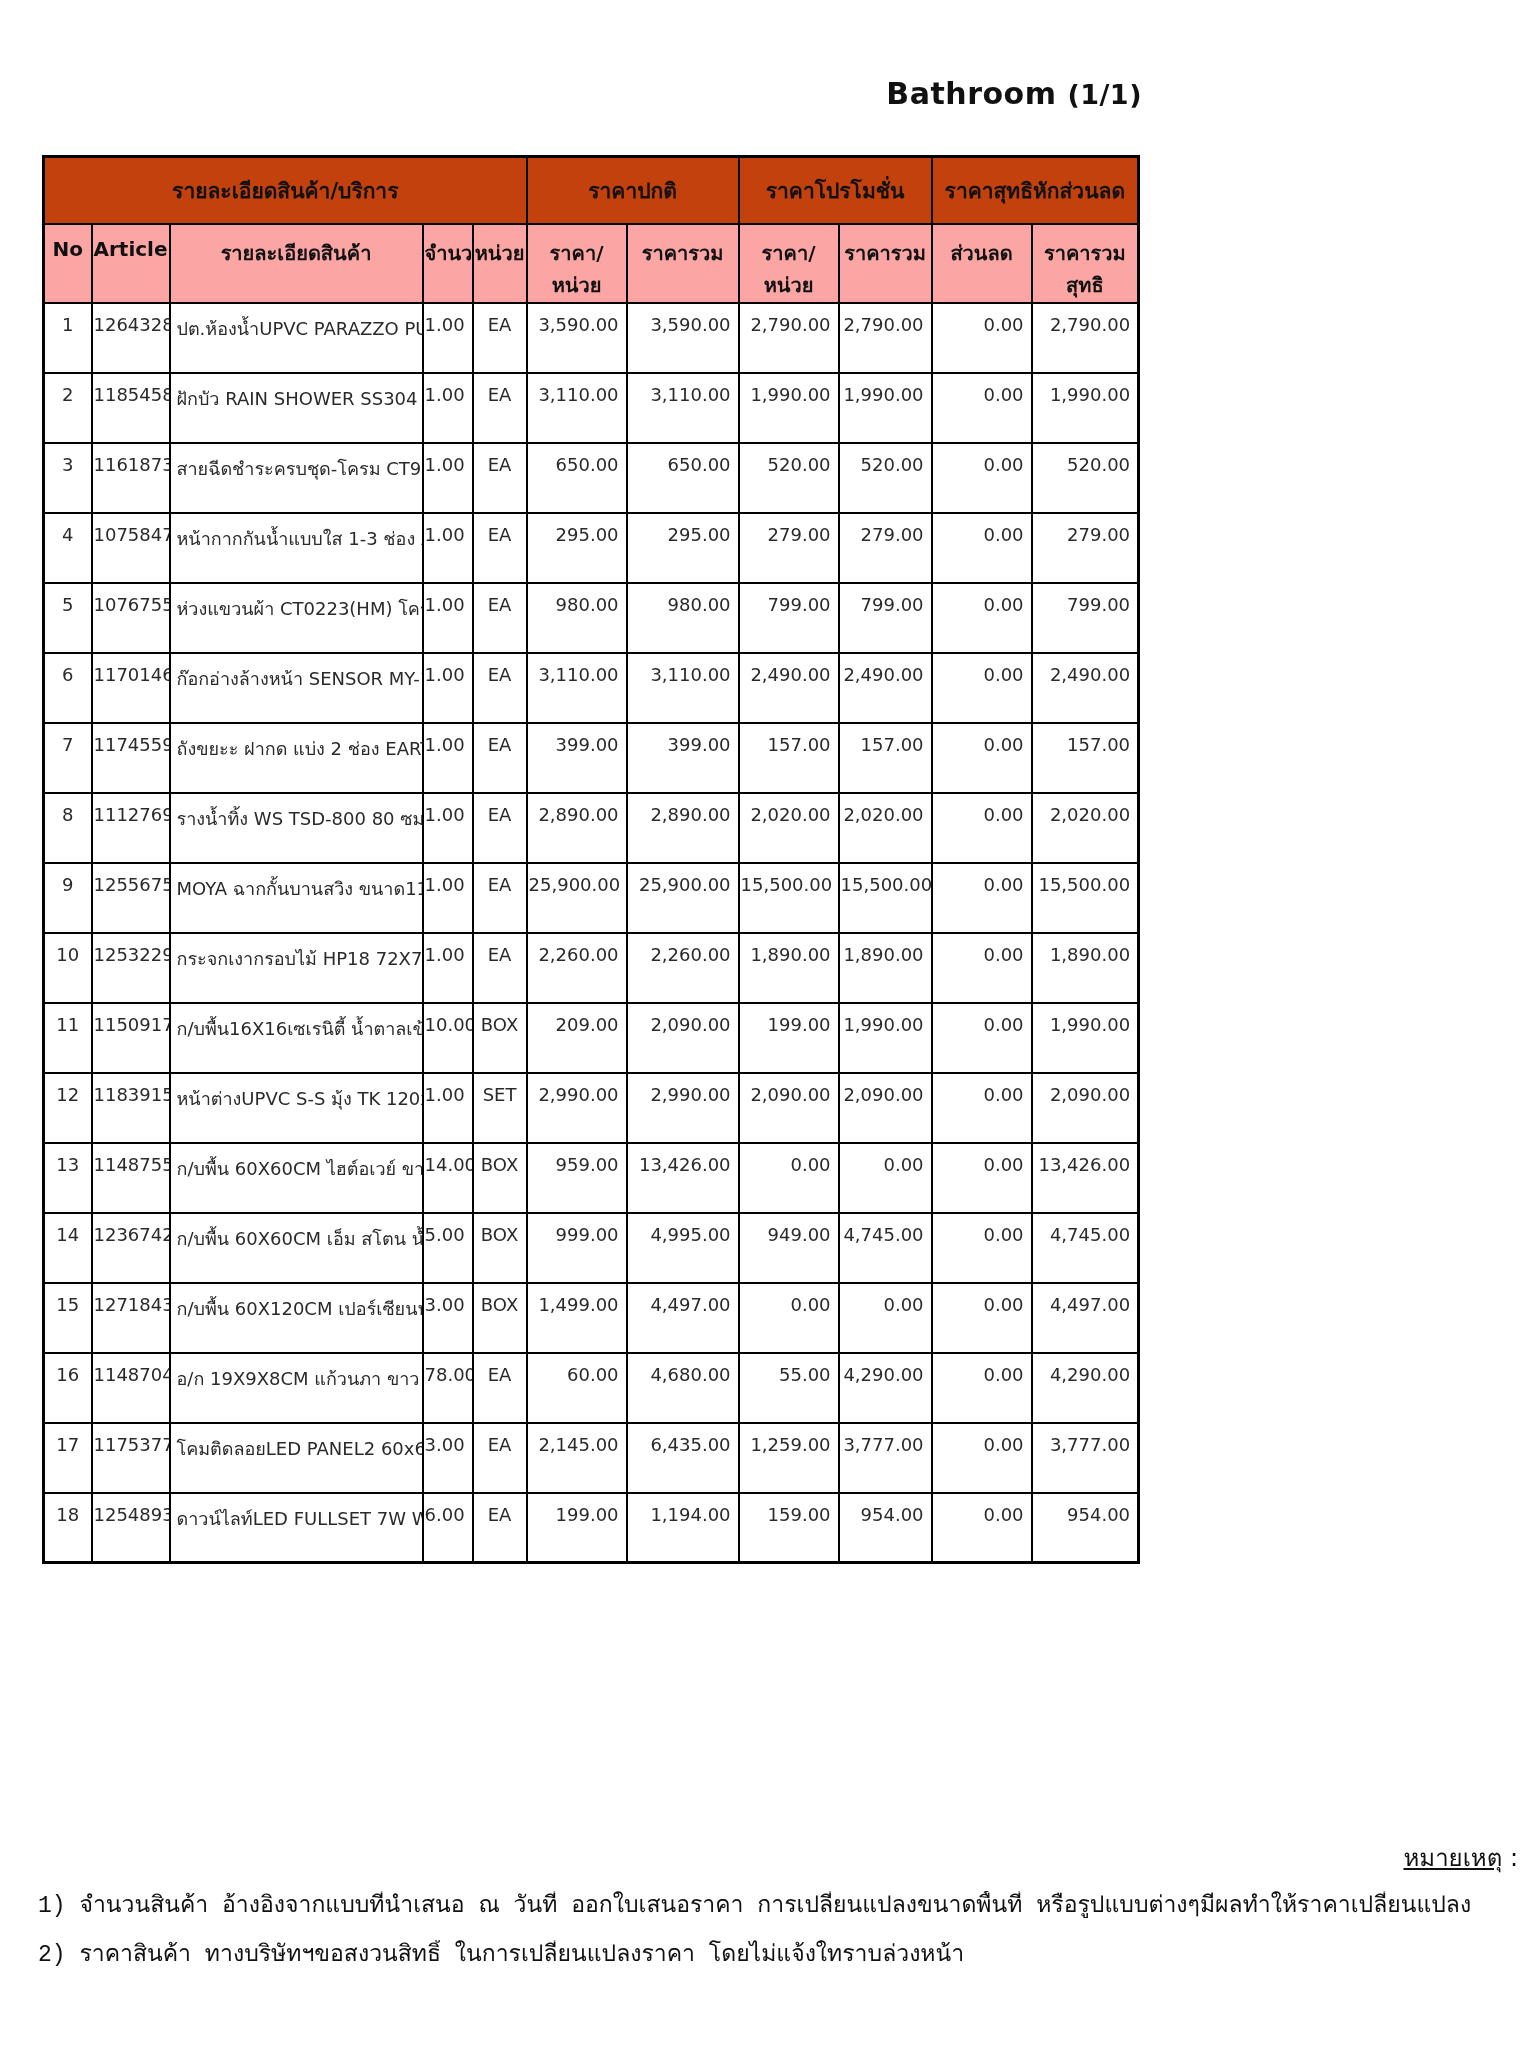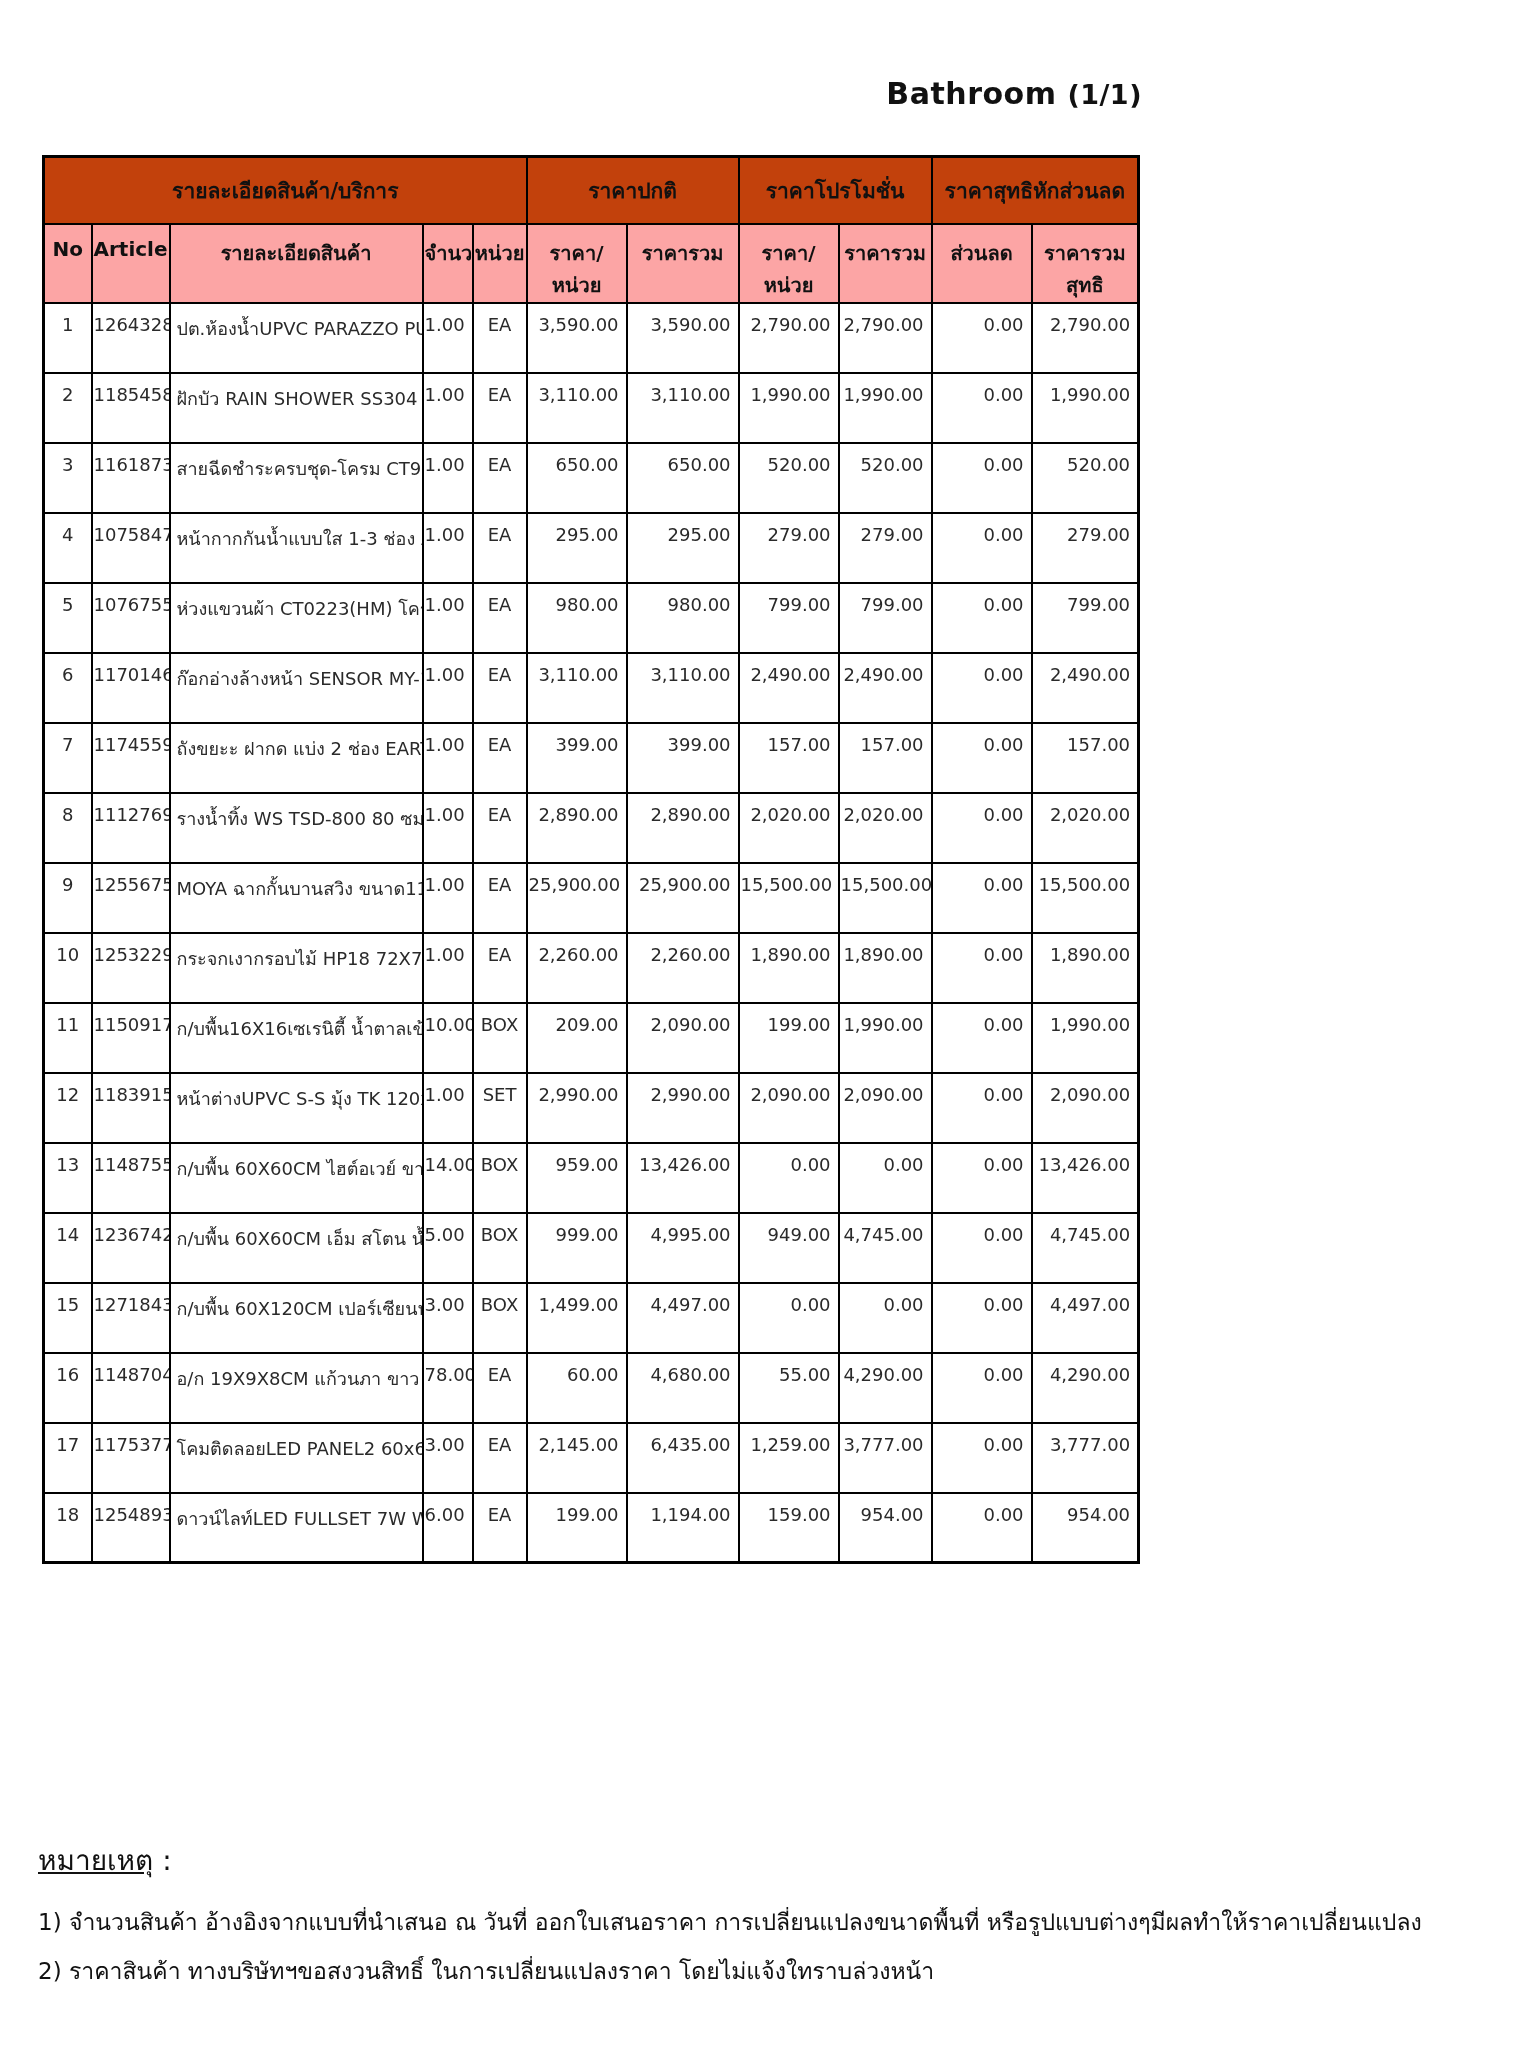--- a/index.html
+++ b/index.html
@@ -82,29 +82,31 @@
   tbody td.align-l { text-align: left;  padding-left: 6px; padding-right: 2px; }
   tbody td.align-r { text-align: right; padding-right: 7px; }
 
   .notes {
     position: absolute;
     top: 1838px; left: 38px; width: 1480px;
     font-size: 23px;
     color: #111111;
   }
   .notes .notes-heading {
-    font-size: 28px;
-    margin-bottom: 25px;
+    font-size: 24px;
+    margin-bottom: 14px;
+    text-align: right;
   }
   .notes .notes-heading .u { text-decoration: underline; }
   .notes .note-item {
     margin-bottom: 18px;
     white-space: nowrap;
     overflow: hidden;
     line-height: 1.35;
+    font-family: Liberation Mono, monospace;
   }
 </style>
 </head>
 <body>
 
 <div class="doc-title">
   <span>Bathroom</span>
   <span class="page-indicator">(1/1)</span>
 </div>
 

